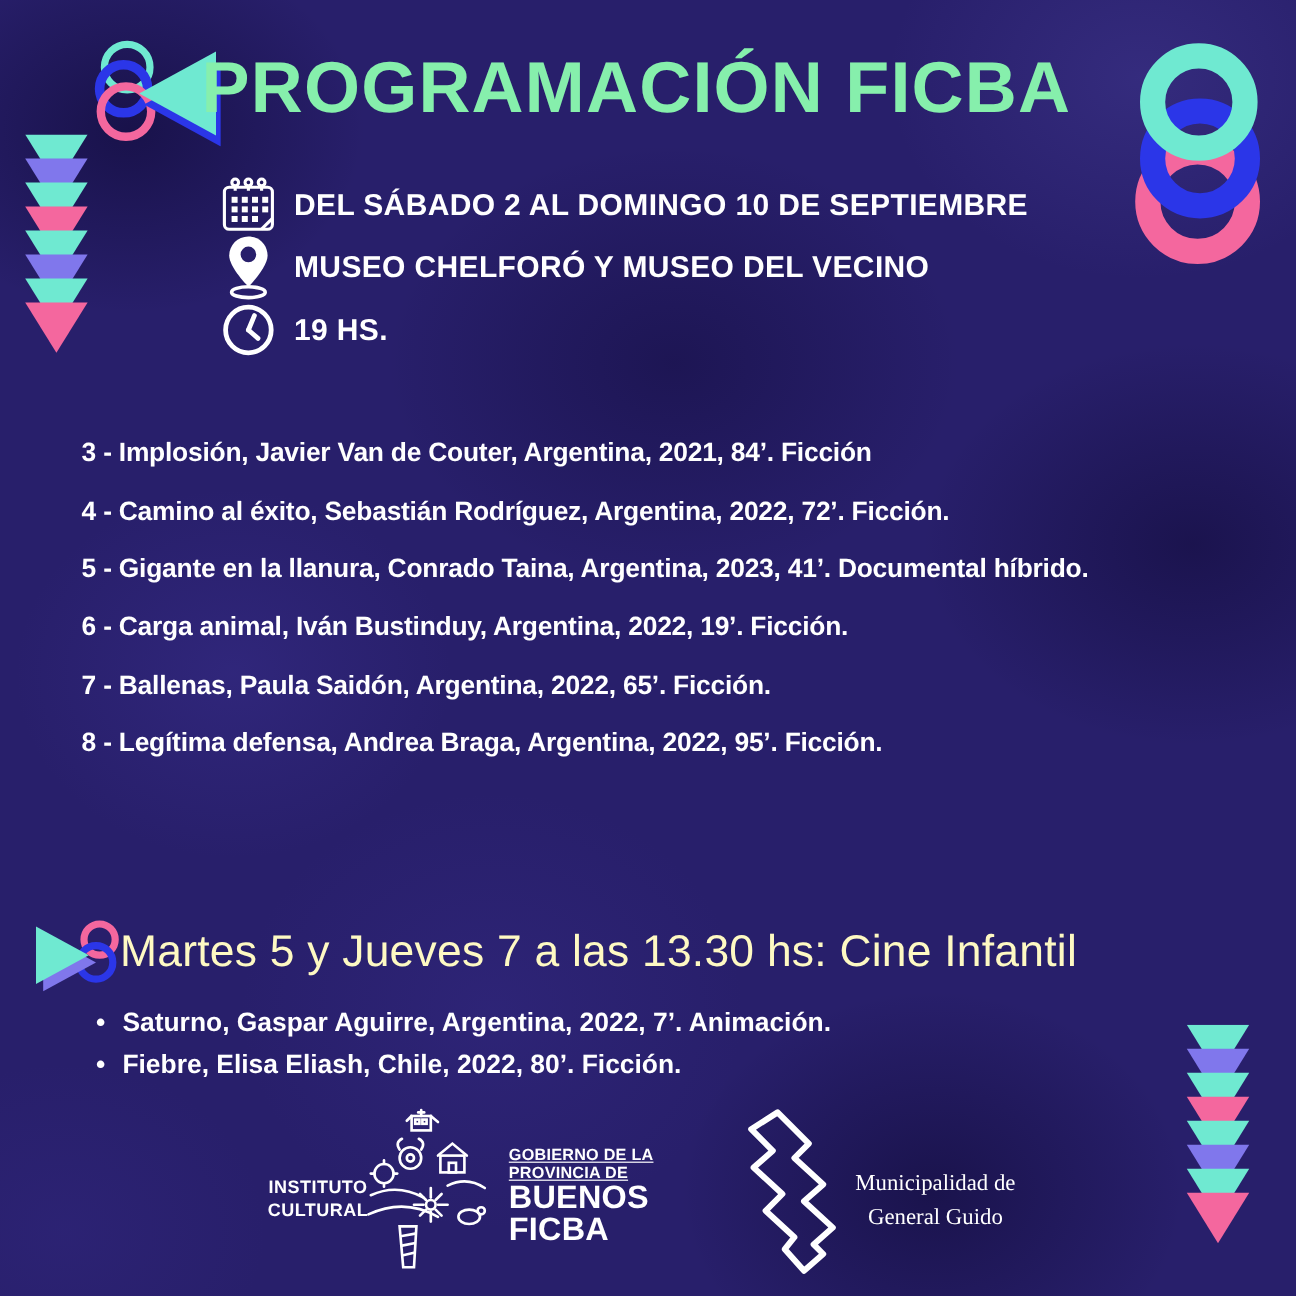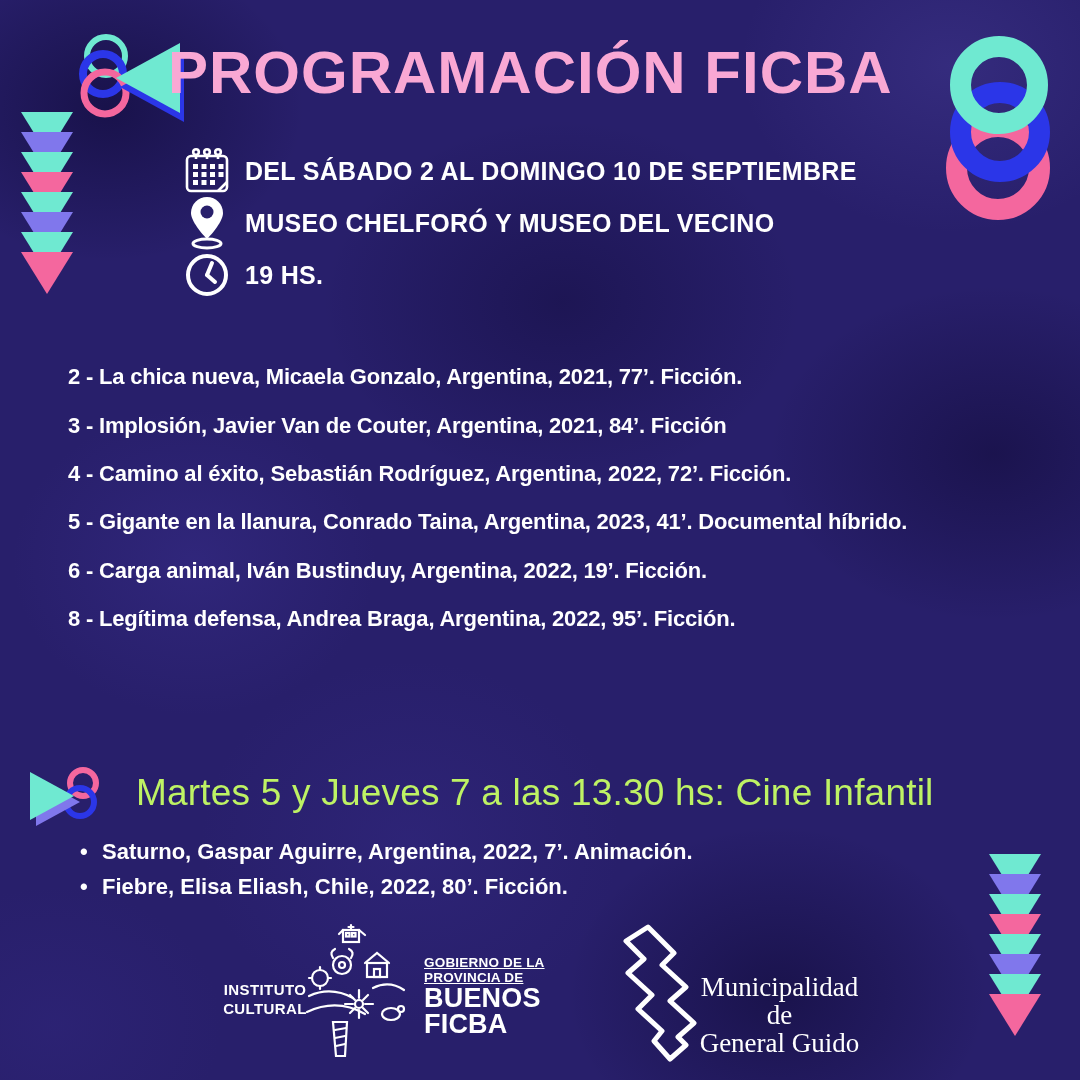--- a/index.html
+++ b/index.html
@@ -14,51 +14,51 @@
       radial-gradient(320px 240px at 92% 42%, rgba(14,8,50,.5), transparent 70%),
       radial-gradient(300px 260px at 38% 78%, rgba(66,54,160,.22), transparent 70%),
       radial-gradient(300px 240px at 72% 92%, rgba(12,7,46,.5), transparent 70%),
       radial-gradient(240px 200px at 5% 95%, rgba(60,48,150,.2), transparent 70%),
       #281F6B;
     color:#fff;
   }
   .abs{position:absolute;}
   
   .title{
-    left:168px;top:38px;font-size:60px;font-weight:bold;color:#f9a8d4;
+    left:168px;top:38px;font-size:60px;font-weight:bold;color:#86efac;
     letter-spacing:1px;white-space:nowrap;
   }
   
   .ring{border-radius:50%;background:transparent;}
   .ring-teal{left:950px;top:36px;width:56px;height:56px;border:21px solid #6FE9D1;z-index:3;}
   .ring-blue{left:950px;top:82px;width:58px;height:58px;border:21px solid #2B36E8;z-index:2;}
   .ring-pink{left:946px;top:116px;width:62px;height:62px;border:21px solid #F4679E;z-index:1;}
   
   .info{left:183px;top:146px;}
   .info-row{display:flex;align-items:center;height:50px;margin-bottom:2px;}
   .info-icon{width:48px;display:flex;justify-content:center;flex:0 0 48px;}
   .info-text{margin-left:14px;font-size:25px;font-weight:bold;letter-spacing:.3px;white-space:nowrap;}
   
   .films{left:68px;top:353px;}
   .film{height:48.4px;display:flex;align-items:center;font-size:22px;font-weight:bold;
         letter-spacing:-0.2px;white-space:nowrap;}
   
-  .kids-head{left:100px;top:772px;font-size:37px;color:#bef264;white-space:nowrap;letter-spacing:.2px;margin-left:36px;}
+  .kids-head{left:100px;top:772px;font-size:37px;color:#fef9c3;white-space:nowrap;letter-spacing:.2px;}
   .kids-list{left:76px;top:834px;}
   .kids-item{position:relative;padding-left:26px;font-size:22px;font-weight:bold;
              line-height:35px;white-space:nowrap;}
   .kids-item .dot{position:absolute;left:4px;top:0;font-size:22px;}
   
   .instituto{left:218px;top:980px;width:94px;text-align:center;font-size:15px;
              font-weight:bold;line-height:19px;letter-spacing:.4px;}
   .gobierno{left:424px;top:955px;line-height:15px;}
   .gob-small{font-size:13.5px;font-weight:bold;letter-spacing:.2px;text-decoration:underline;}
   .gob-big{font-size:27px;font-weight:bold;line-height:26px;letter-spacing:.2px;}
   .muni{left:692px;top:973px;width:175px;text-align:center;
-        font-family:"Liberation Serif",serif;font-size:27px;line-height:28px;}
+        font-family:"Liberation Serif",serif;font-size:19px;line-height:28px;}
   svg{display:block;}
 </style>
 </head>
 <body>
 
 <div class="abs" style="left:74px;top:30px;">
   <svg width="110" height="92" viewBox="0 0 110 92">
     <circle cx="32" cy="26" r="19" fill="none" stroke="#6FE9D1" stroke-width="6"></circle>
     <circle cx="29" cy="44" r="20" fill="none" stroke="#2B36E8" stroke-width="8"></circle>
     <circle cx="31" cy="63" r="21" fill="none" stroke="#F4679E" stroke-width="7"></circle>
@@ -133,25 +133,25 @@
         <circle cx="23" cy="23" r="19"></circle>
         <line x1="23" y1="23" x2="28" y2="11"></line>
         <line x1="23" y1="23" x2="31" y2="30"></line>
       </svg>
     </span>
     <span class="info-text">19 HS.</span>
   </div>
 </div>
 
 <div class="abs films">
-  <div class="film">2 - La chica nueva, Micaela Gonzalo, Argentina, 2021, 77’. Ficción.</div>
   <div class="film">3 - Implosión, Javier Van de Couter, Argentina, 2021, 84’. Ficción</div>
   <div class="film">4 - Camino al éxito, Sebastián Rodríguez, Argentina, 2022, 72’. Ficción.</div>
   <div class="film">5 - Gigante en la llanura, Conrado Taina, Argentina, 2023, 41’. Documental híbrido.</div>
   <div class="film">6 - Carga animal, Iván Bustinduy, Argentina, 2022, 19’. Ficción.</div>
+  <div class="film">7 - Ballenas, Paula Saidón, Argentina, 2022, 65’. Ficción.</div>
   <div class="film">8 - Legítima defensa, Andrea Braga, Argentina, 2022, 95’. Ficción.</div>
 </div>
 
 <div class="abs" style="left:24px;top:766px;">
   <svg width="78" height="64" viewBox="0 0 78 64">
     <circle cx="59" cy="17" r="13" fill="none" stroke="#F4679E" stroke-width="6"></circle>
     <circle cx="56" cy="36" r="14" fill="none" stroke="#2B36E8" stroke-width="6"></circle>
     <polygon points="12,12 12,60 56,36" fill="#8077EC"></polygon>
     <polygon points="6,6 6,54 50,30" fill="#6FE9D1"></polygon>
   </svg>

